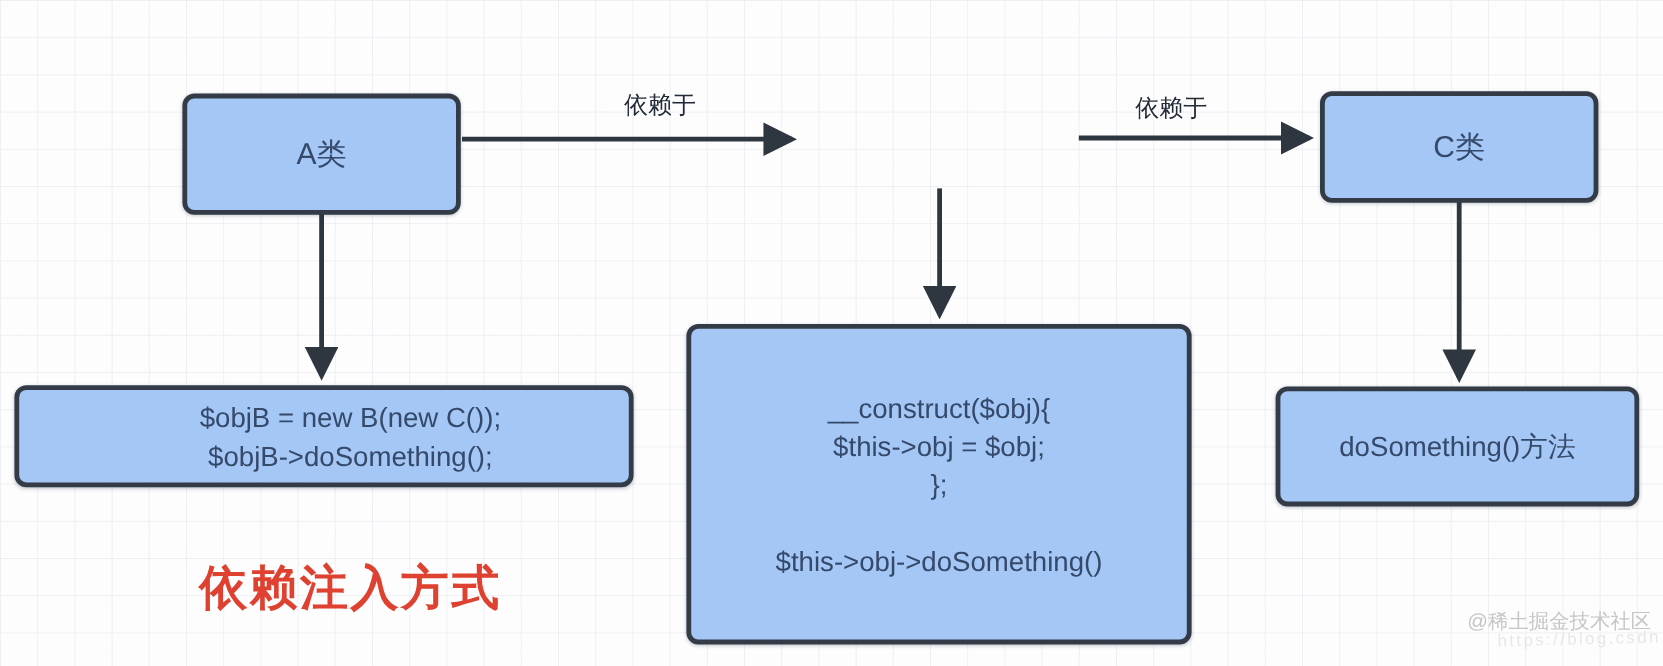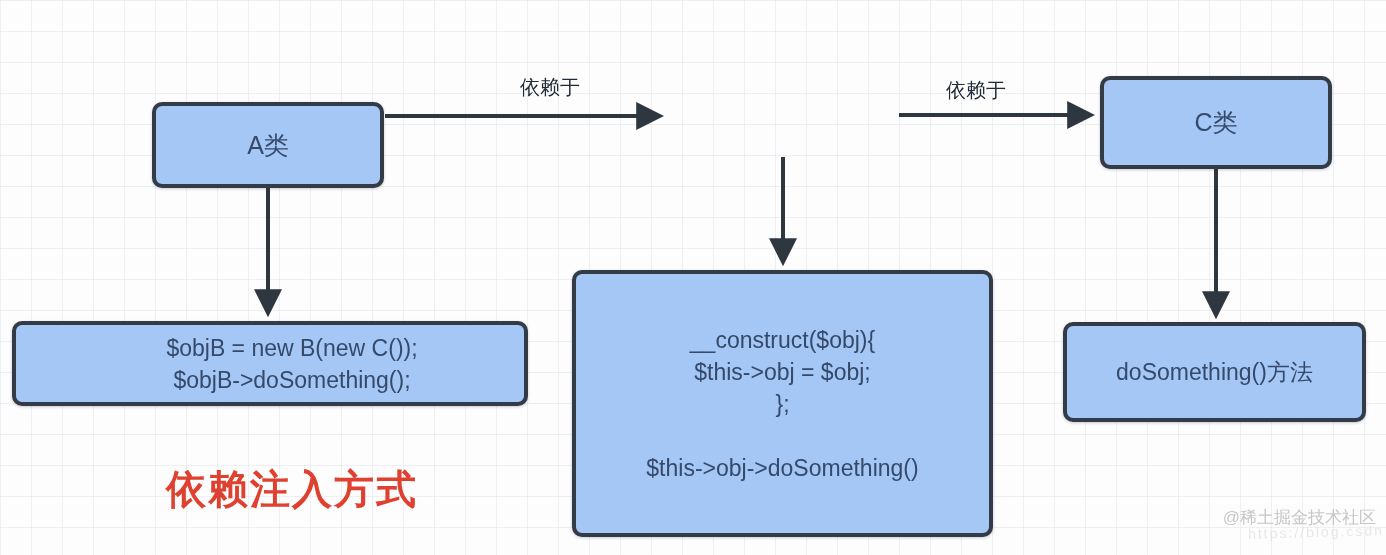--- a/index.html
+++ b/index.html
@@ -70,21 +70,21 @@
   .watermark-url {
     position: absolute;
     z-index: 2;
     color: #dcdcdc;
     opacity: 0.65;
     font-size: 14px;
     letter-spacing: 2px;
     transform: rotate(-1.5deg);
   }
   
-  #node-a  { left: 152px;  top: 78px;  width: 232px; height: 86px; margin-top: 24px; }
+  #node-a  { left: 152px;  top: 78px;  width: 232px; height: 101px; }
   #node-b  { left: 668px;  top: 78px;  width: 230px; height: 78px; }
   #node-c  { left: 1100px; top: 76px;  width: 232px; height: 93px; }
   #code-a  { left: 12px;   top: 321px; width: 516px; height: 85px; padding-left: 44px; }
   #code-b  { left: 572px;  top: 270px; width: 421px; height: 267px; }
   #code-c  { left: 1063px; top: 322px; width: 303px; height: 100px; }
   #edge-label-ab { left: 520px; top: 74px; }
   #edge-label-bc { left: 946px; top: 77px; }
   #caption { left: 166px; top: 462px; }
   #wm-community { right: 10px; top: 506px; }
   #wm-url { right: 2px; top: 524px; }

